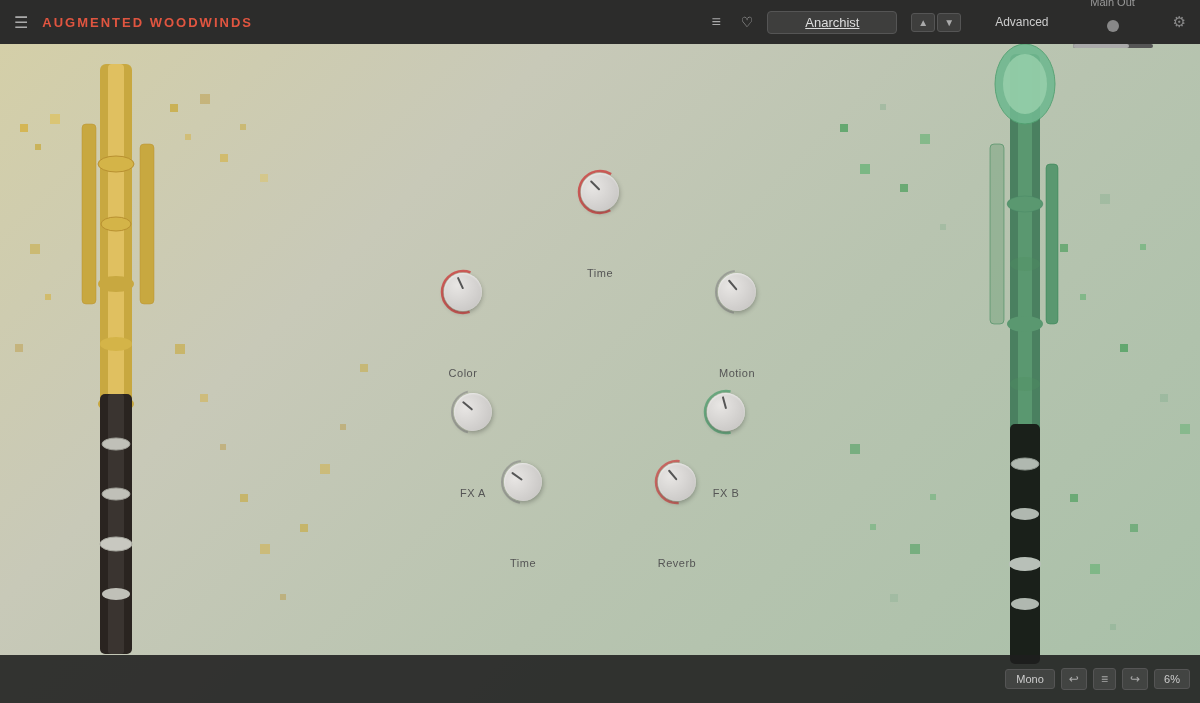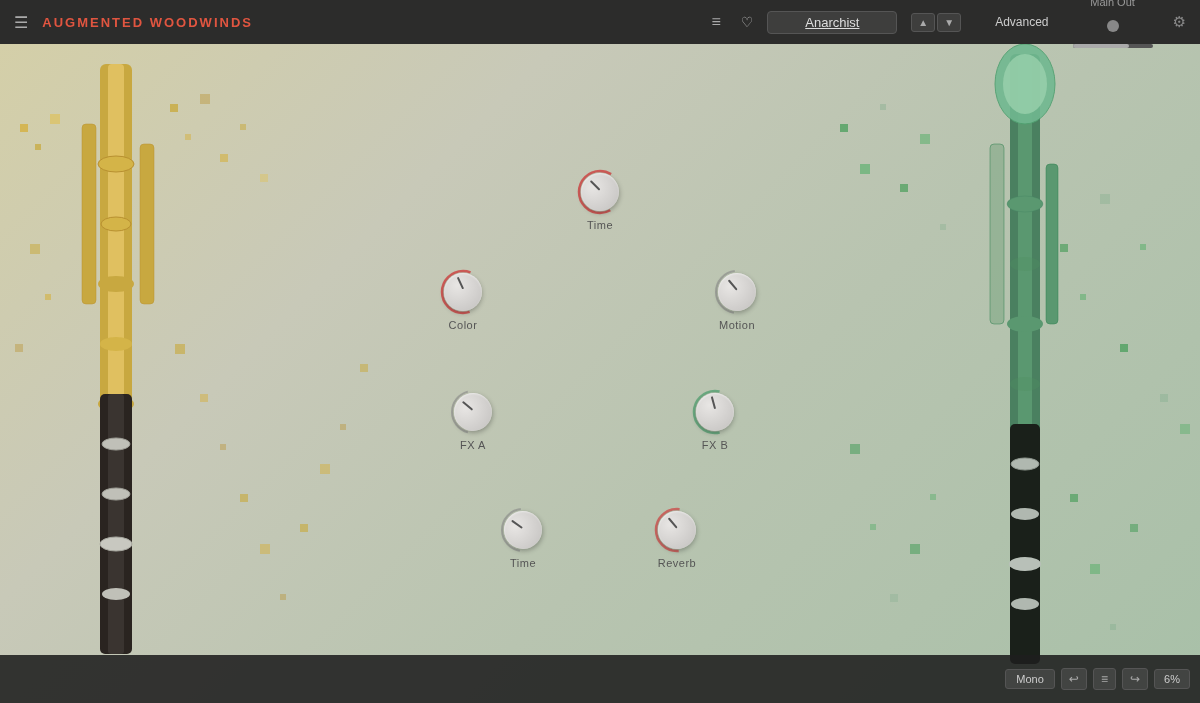--- a/index.html
+++ b/index.html
@@ -124,20 +124,21 @@
       flex-direction: column;
       align-items: center;
       gap: 4px;
     }
     .knob-label {
       color: #555;
       font-size: 11px;
       font-weight: 500;
       letter-spacing: 0.5px;
       text-align: center;
+      margin-top: 48px;
     }
 
     
     .morph-container {
       display: flex;
       flex-direction: column;
       align-items: center;
       gap: 6px;
     }
     .morph-outer-ring {
@@ -303,21 +304,21 @@
     .pos-time { position: absolute; top: 0; left: 50%; transform: translateX(-50%); }
     
     .pos-color { position: absolute; top: 100px; left: 20px; }
     
     .pos-motion { position: absolute; top: 100px; right: 20px; }
     
     .pos-morph { position: absolute; top: 70px; left: 50%; transform: translateX(-50%); }
     
     .pos-fxa { position: absolute; top: 220px; left: 30px; }
     
-    .pos-fxb { position: absolute; top: 220px; right: 42px; }
+    .pos-fxb { position: absolute; top: 220px; right: 31px; }
     
     .pos-delay { position: absolute; bottom: 20px; left: 80px; }
     
     .pos-reverb { position: absolute; bottom: 20px; right: 80px; }
   </style>
 </head>
 <body>
 
 <div class="header">
   <span class="header-menu-icon">☰</span>

